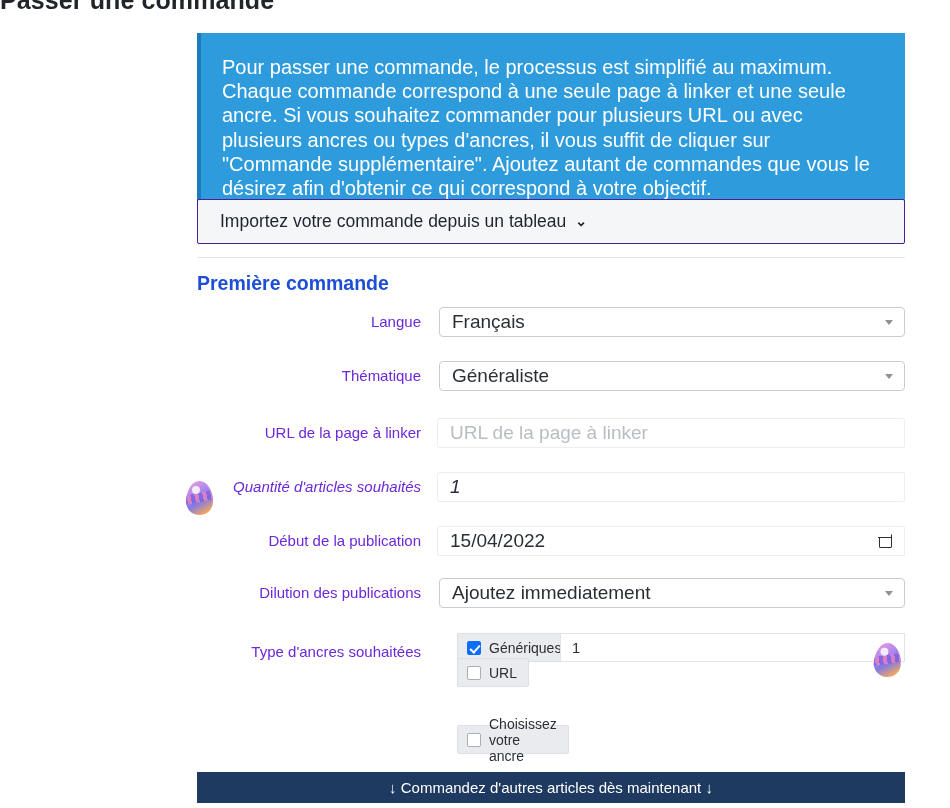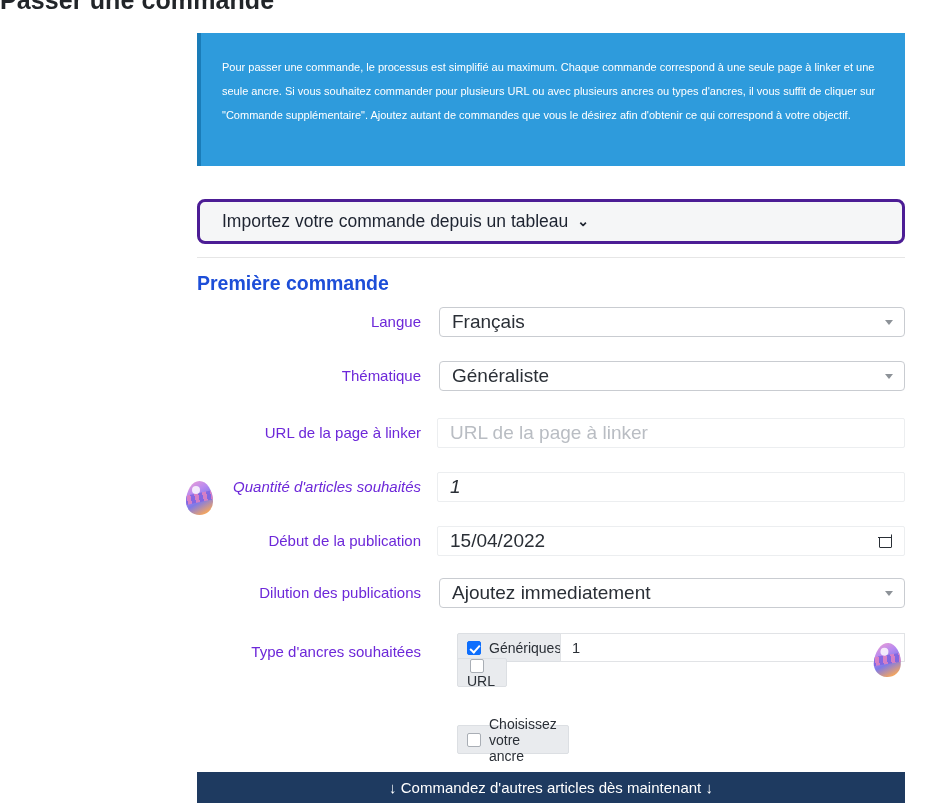--- a/index.html
+++ b/index.html
@@ -29,33 +29,33 @@
 
   
   .info-box {
     position: absolute;
     left: 197px; top: 33px;
     width: 708px;
     padding: 22px 22px 38px 21px;
     background: #2e9bdc;
     border-left: 4px solid #1a7cb8;
     color: #ffffff;
-    font-size: 11px;
+    font-size: 20px;
     line-height: 24.2px;
   }
 
   
   .accordion {
     position: absolute;
     left: 197px; top: 199px;
     width: 708px;
     height: 45px;
     background: #f5f6f7;
-    border: 3px solid #4c1d95;
-    border-radius: 8px;
+    border: 1px solid #4c1d95;
+    border-radius: 2px;
     display: flex;
     align-items: center;
     padding-left: 22px;
   }
   .accordion-text {
     font-size: 17.5px;
     color: #1d2330;
     font-weight: normal;
   }
   .chevron {
@@ -346,21 +346,21 @@
   <div class="anchor-group">
 
     <div class="chk-pill" style="left:457px; top:633px;">
       <span class="chk-box checked"></span>
       <span>Génériques</span>
     </div>
     <div class="anchor-input" style="left:560px; top:633px; width:345px;">
       <span>1</span>
     </div>
 
-    <div class="chk-pill" style="left:457px; top:658px;flex-direction:column;">
+    <div class="chk-pill" style="left:457px; top:658px;">
       <span class="chk-box"></span>
       <span>URL</span>
     </div>
 
     <div class="chk-pill" style="left:457px; top:725px;justify-content:flex-end;">
       <span class="chk-box"></span>
       <span>Choisissez votre ancre</span>
     </div>
   </div>
 

